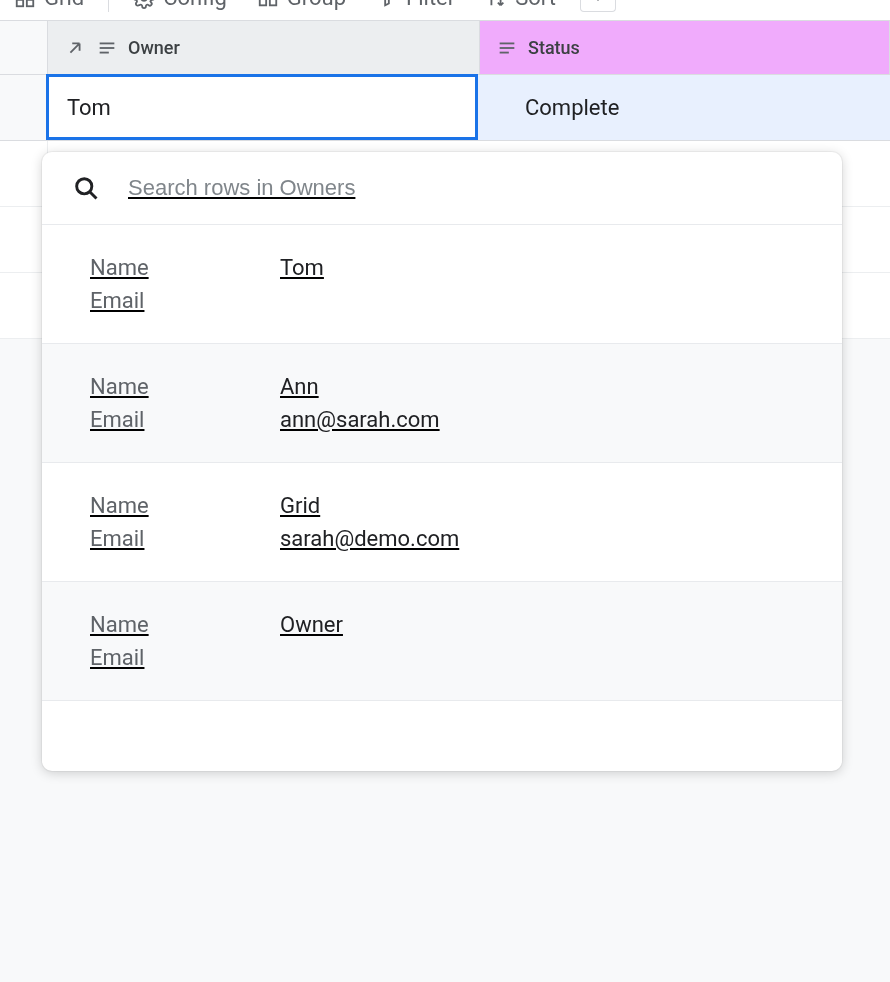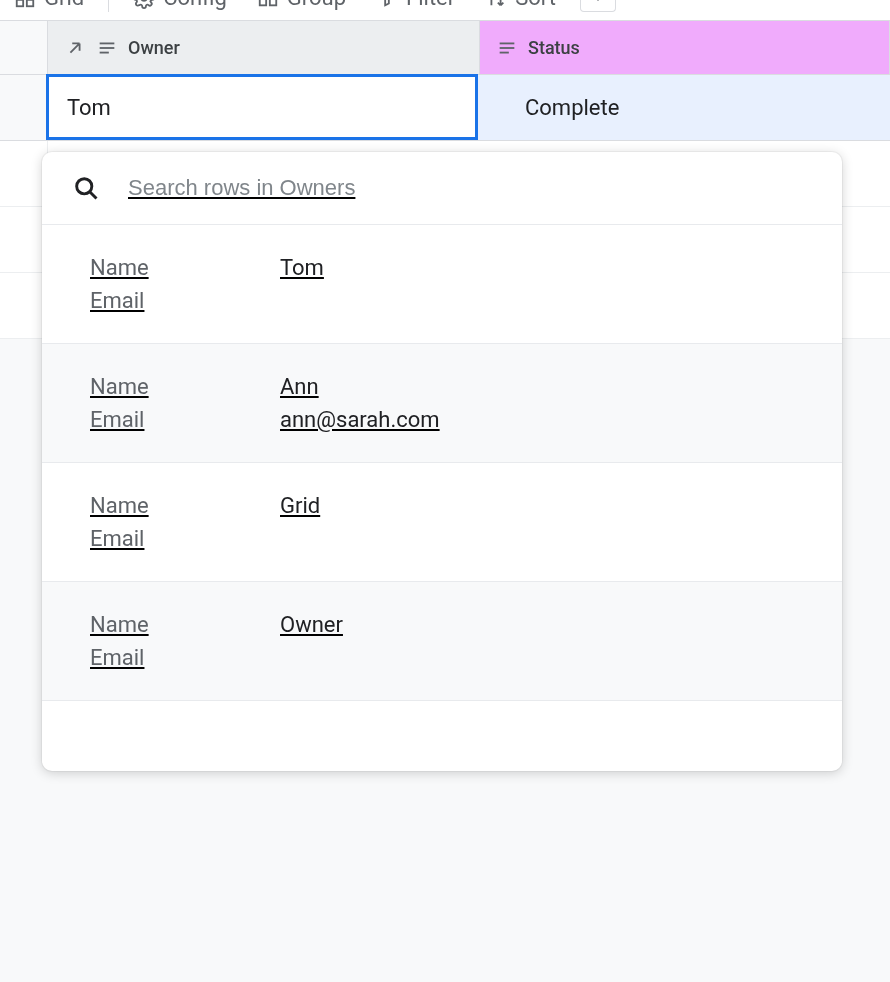--- a/index.html
+++ b/index.html
@@ -330,20 +330,21 @@
     </div>
   </div>
 
   <div class="dropdown-item">
     <div class="kv">
       <span class="kv-label">Name</span>
       <span class="kv-value">Grid</span>
     </div>
     <div class="kv">
       <span class="kv-label">Email</span>
+      <span class="kv-value">sarah@demo.com</span>
     </div>
   </div>
 
   <div class="dropdown-item alt">
     <div class="kv">
       <span class="kv-label">Name</span>
       <span class="kv-value">Owner</span>
     </div>
     <div class="kv">
       <span class="kv-label">Email</span>

